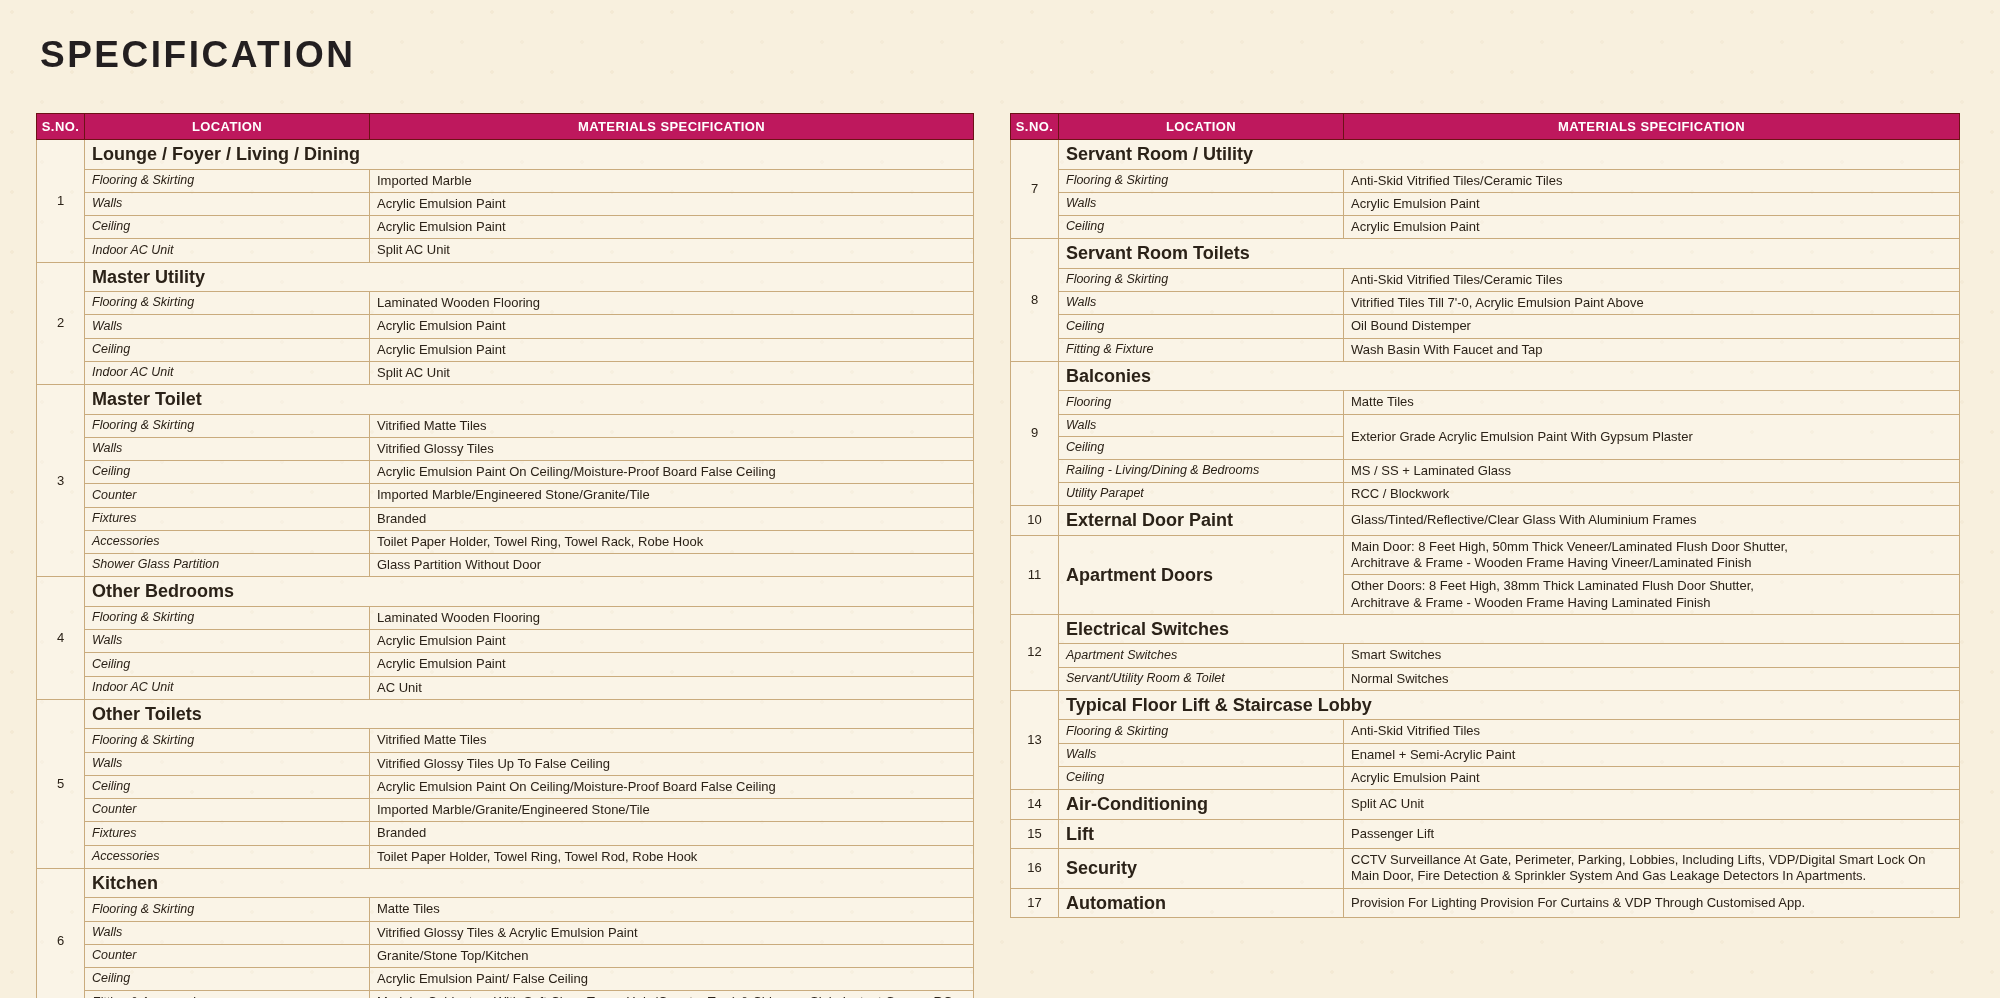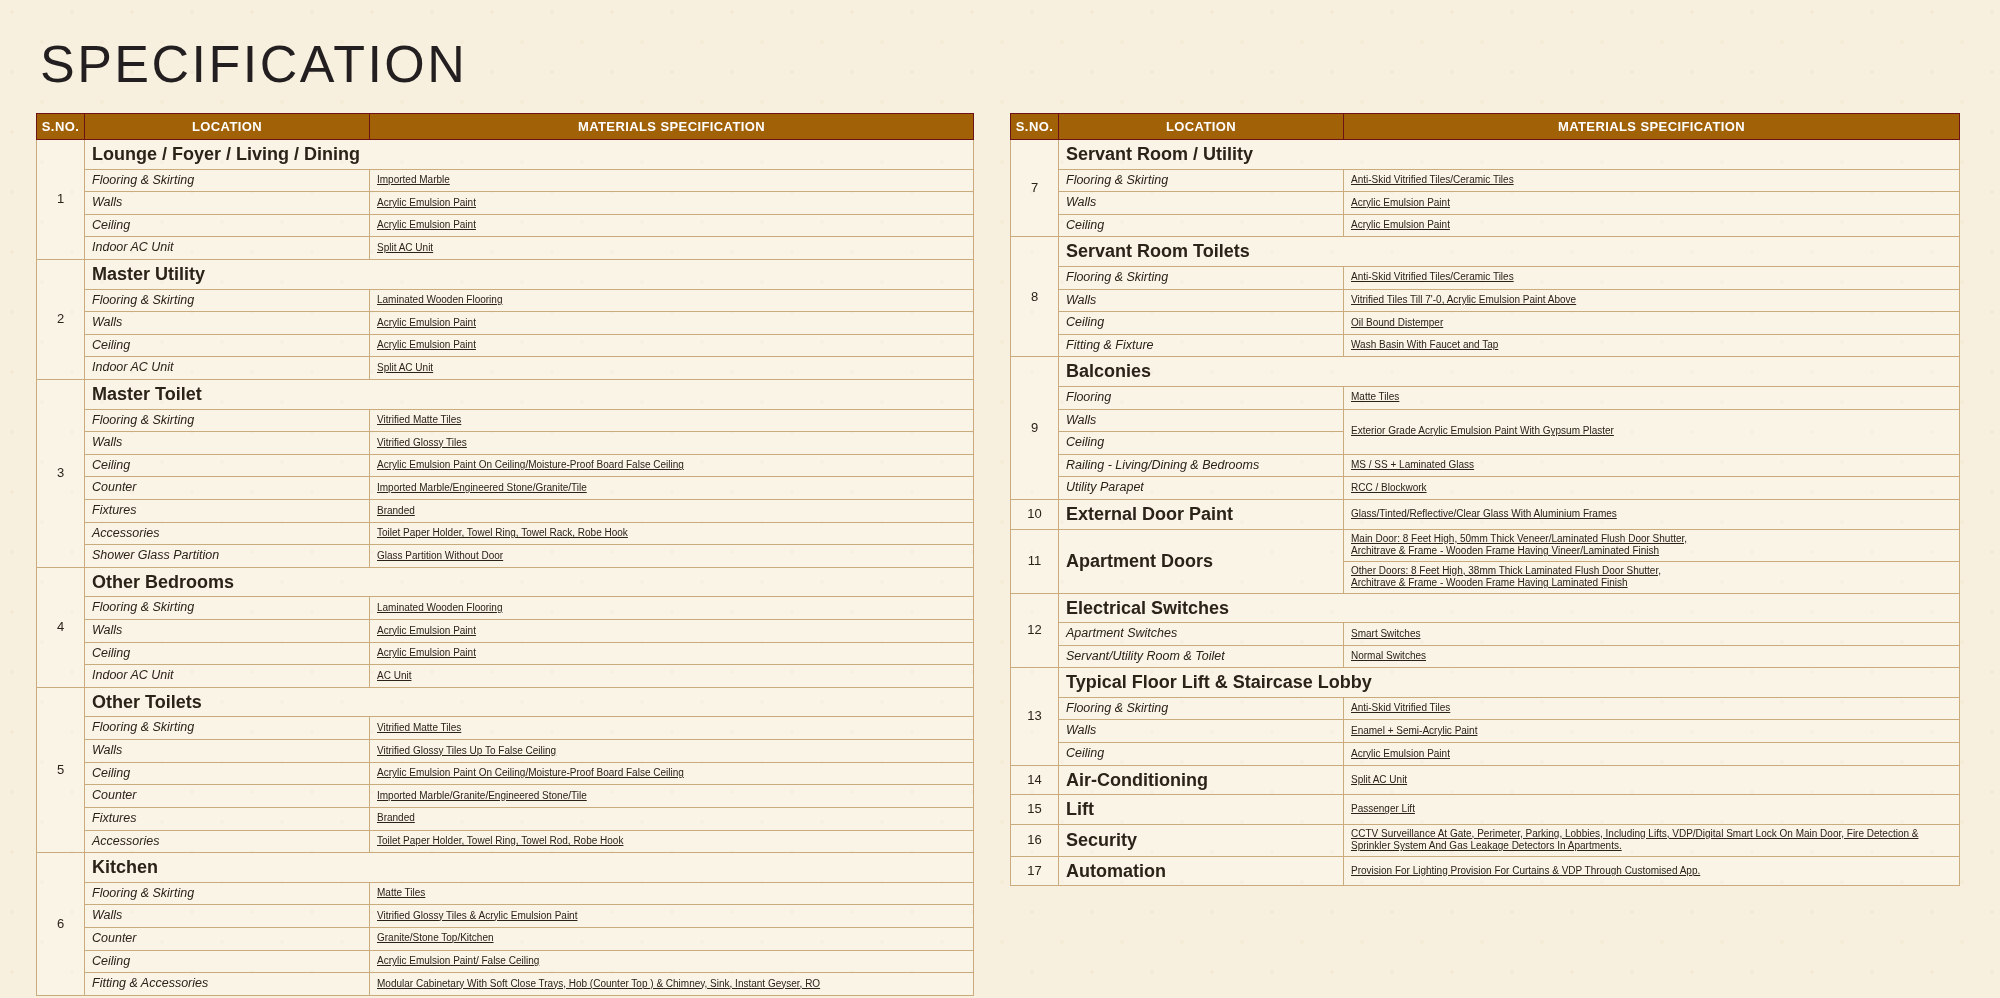--- a/index.html
+++ b/index.html
@@ -13,23 +13,23 @@
     background-color: #f8f0de;
     background-image:
       radial-gradient(circle at 12px 12px, rgba(200,170,120,0.10) 1.5px, transparent 2px),
       radial-gradient(circle at 42px 42px, rgba(200,170,120,0.08) 1.5px, transparent 2px);
     background-size: 60px 60px, 60px 60px;
     overflow: hidden;
   }
   .page-title {
     position: absolute;
     left: 40px; top: 34px;
-    font-size: 52px;
+    font-size: 37px;
     letter-spacing: 2.5px;
-    font-weight: normal;
+    font-weight: bold;
     color: #231f20;
     font-family: "Liberation Sans", sans-serif;
   }
   .columns {
     position: absolute;
     top: 113px; left: 0;
     width: 2000px;
     display: flex;
     gap: 0px;
   }
@@ -38,21 +38,21 @@
   .col.right { width: 990px; padding-left: 0; padding-right: 40px; }
 
   table.spec {
     width: 100%;
     border-collapse: collapse;
     table-layout: fixed;
     font-size: 12.5px;
     color: #2b2218;
   }
   table.spec thead th {
-    background: #a16207;
+    background: #be185d;
     color: #ffffff;
     font-size: 13px;
     font-weight: bold;
     letter-spacing: 0.4px;
     padding: 5px 4px;
     text-align: center;
     border: 1px solid #6d1216;
   }
   col.c-sno { width: 48px; }
   col.c-loc { width: 285px; }
@@ -70,21 +70,21 @@
     text-align: center;
     font-size: 13px;
     background: rgba(255,255,255,0.18);
   }
   td.group {
     font-weight: bold;
     font-size: 18px;
     background: rgba(255,255,255,0.18);
   }
   td.loc { font-size: 12.5px; font-style: italic; }
-  td.mat { font-size: 10px; text-decoration: underline; }
+  td.mat { font-size: 13px; }
   td.multi { line-height: 1.35; margin-top: 28px; }
 </style>
 </head>
 <body>
 
 <div class="page-title">SPECIFICATION</div>
 
 <div class="columns">
 
   <div class="col left">

